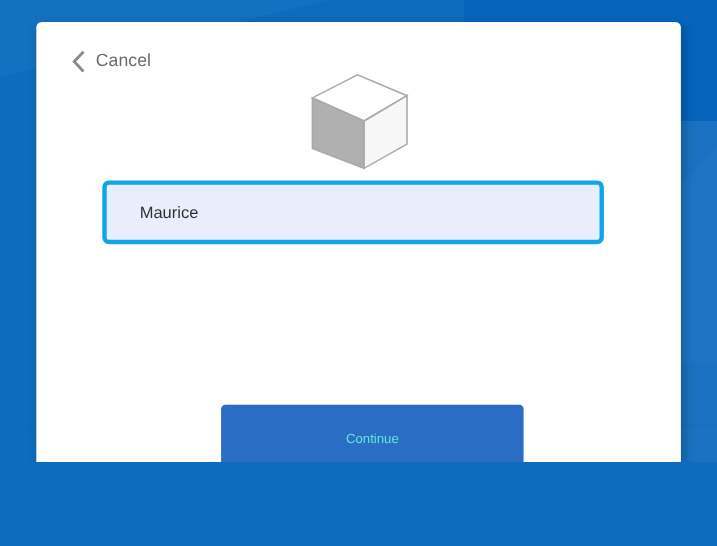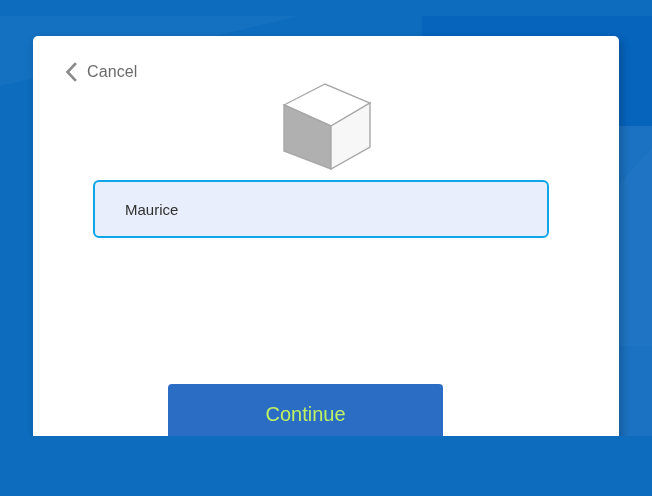--- a/index.html
+++ b/index.html
@@ -13,21 +13,20 @@
     font-family: "Liberation Sans", sans-serif;
     background: #0d6cbd;
   }
 
   #desktop {
     position: relative;
     width: 652px;
     height: 420px;
     background: #0d6cbd;
     overflow: hidden;
-    margin-top: 16px;
   }
 
   
   .facet {
     position: absolute;
     pointer-events: none;
   }
   .facet-top-right {
     top: 0;
     right: 0;
@@ -119,45 +118,45 @@
   }
 
   
   .field {
     position: absolute;
     left: 60px;
     width: 456px;
     height: 58px;
     box-sizing: border-box;
     background: #e8eefb;
-    border: 2px solid #0ea5e9;
+    border: 4px solid #0ea5e9;
     border-radius: 6px;
     display: flex;
     align-items: center;
     padding-left: 30px;
     font-size: 15px;
     color: #303030;
     cursor: text;
   }
   .field-1 { top: 144px; }
   .field-2 { top: 229px; }
 
   
   .continue-btn {
     position: absolute;
-    left: 135px;
+    left: 168px;
     top: 348px;
     width: 275px;
     height: 61px;
     background: #2b6cc4;
     border: none;
     border-radius: 4px;
-    color: #bef264;
+    color: #5eead4;
     font-family: "Liberation Sans", sans-serif;
-    font-size: 20px;
+    font-size: 12px;
     cursor: pointer;
     display: flex;
     align-items: center;
     justify-content: center;
   }
 </style>
 </head>
 <body>
 
 <div id="desktop">

